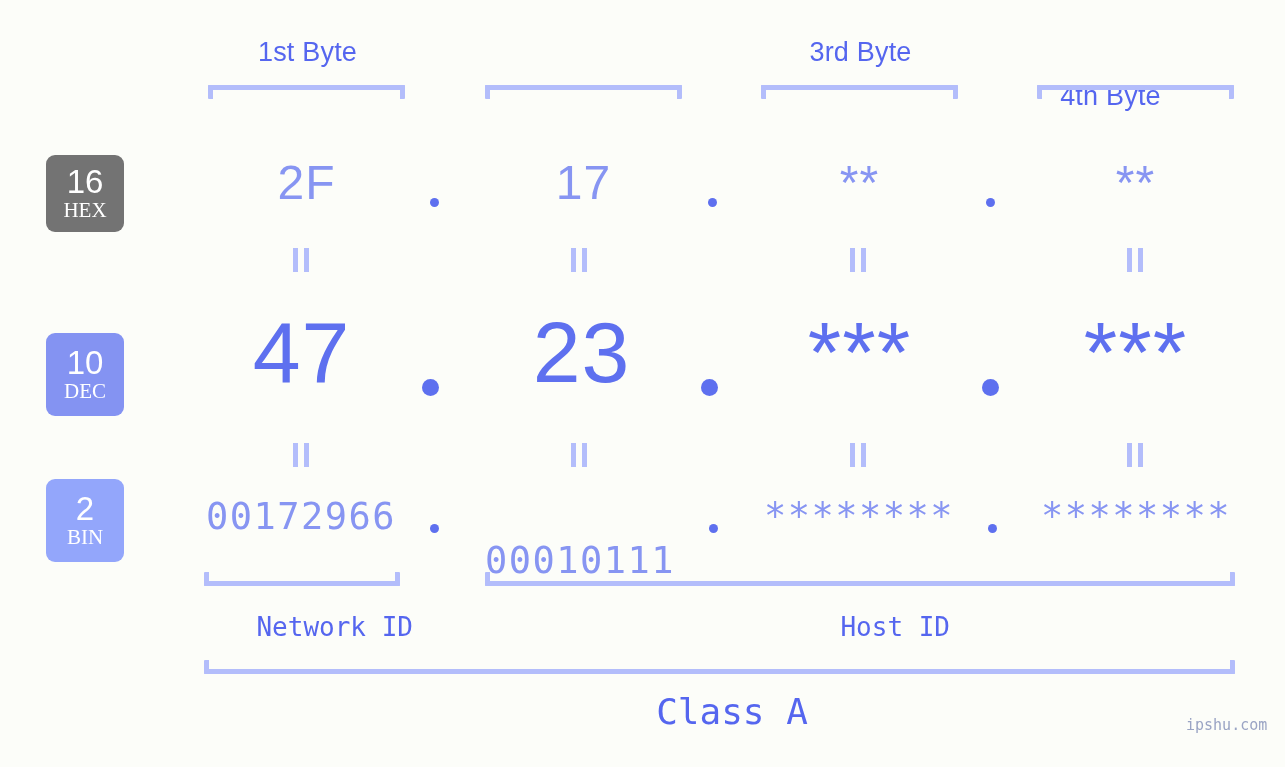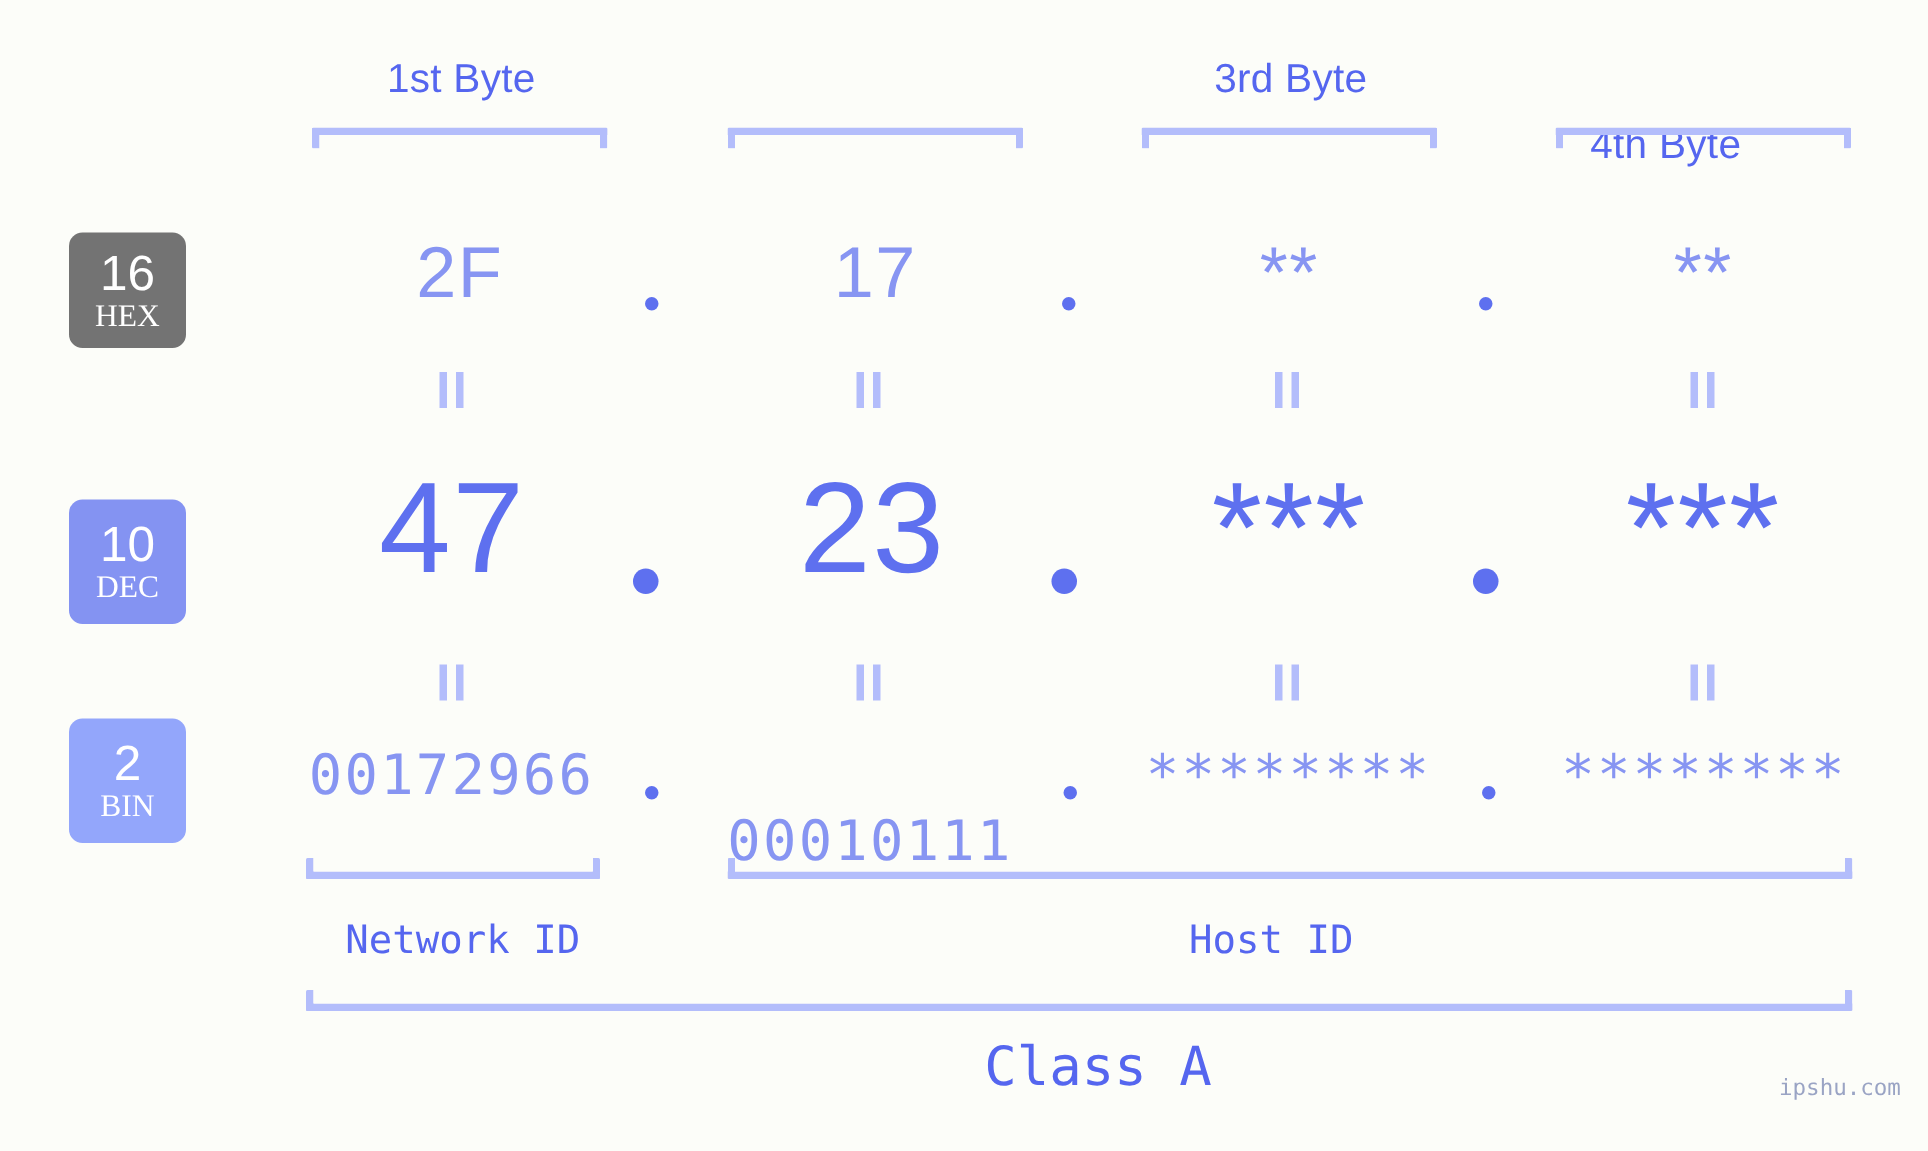--- a/index.html
+++ b/index.html
@@ -118,21 +118,21 @@
     display: block;
   }
   .eqmark i.a { left: 1px; }
   .eqmark i.b { left: 12px; }
   
   .sec-label {
     position: absolute;
     font-family: "DejaVu Sans Mono", monospace;
     font-size: 26px;
     color: #5566ef;
-    text-align: center;
+    text-align: right;
     white-space: nowrap;
   }
   .class-label {
     position: absolute;
     font-family: "DejaVu Sans Mono", monospace;
     font-size: 36px;
     color: #5566ef;
     text-align: center;
     white-space: nowrap;
   }

